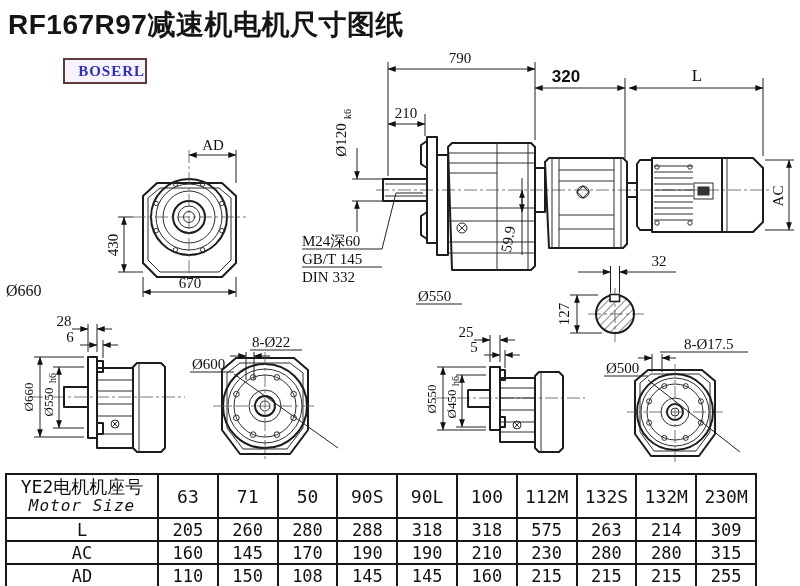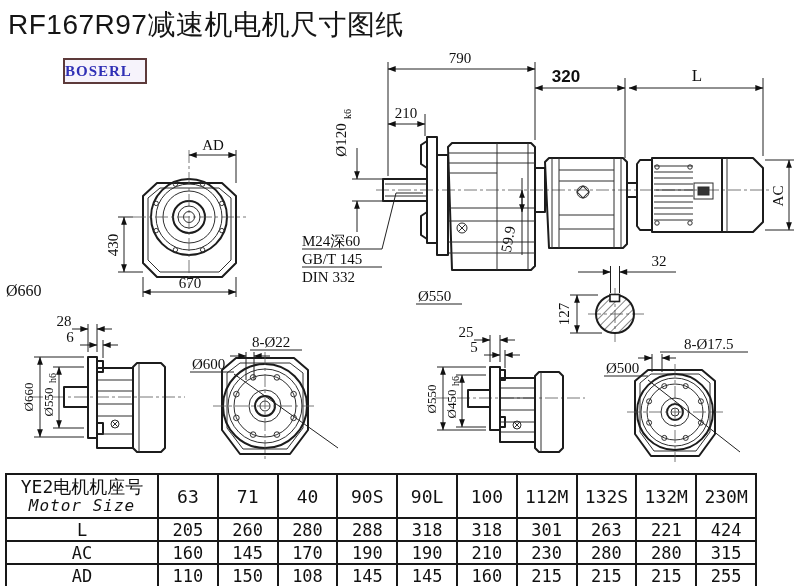--- a/index.html
+++ b/index.html
@@ -1,22 +1,22 @@
 <!DOCTYPE html>
 <html><head>
 <meta charset="utf-8">
 <style>
   html,body{margin:0;padding:0;background:#fff;}
   #stage{position:relative;width:800px;height:586px;background:#ffffff;overflow:hidden;
          font-family:"Liberation Sans",sans-serif;}
-  #title{position:absolute;left:8px;top:6px;font-size:28px;font-weight:normal;color:#151515;
+  #title{position:absolute;left:8px;top:6px;font-size:28px;font-weight:bold;color:#151515;
          letter-spacing:0.5px;white-space:nowrap;}
   #logo{position:absolute;left:63px;top:58px;width:80px;height:22px;border:2px solid #5d3a3a;
         background:#f6f3fb;color:#2f2fb5;font-family:"Liberation Serif",serif;font-weight:bold;
-        font-size:15px;line-height:22px;text-align:left;letter-spacing:1px;}
+        font-size:15px;line-height:22px;text-align:right;letter-spacing:1px;}
   svg{position:absolute;left:0;top:0;}
   .ol{stroke:#1c1c1c;stroke-width:2;fill:none;stroke-linejoin:round;}
   .tl{stroke:#2e2e2e;stroke-width:1;fill:none;}
   .cl{stroke:#555;stroke-width:0.8;fill:none;stroke-dasharray:13 3 3 3;}
   .dl{stroke:#222;stroke-width:1;fill:none;}
   .dim{font-family:"Liberation Serif",serif;font-size:15px;fill:#101010;}
   .dims{font-family:"Liberation Serif",serif;font-size:13px;fill:#101010;}
   .dimt{font-family:"Liberation Serif",serif;font-size:10px;fill:#101010;}
   .dimb{font-family:"Liberation Sans",sans-serif;font-size:17px;font-weight:bold;fill:#101010;}
   #spec{position:absolute;left:5px;top:473px;width:752px;border-collapse:collapse;table-layout:fixed;}
@@ -371,41 +371,41 @@
 
   <table id="spec">
     <tbody>
         <tr class="hd">
           <td class="lbl">
             <div class="cn">YE2电机机座号</div>
             <div class="en">Motor Size</div>
           </td>
           <td>63</td>
           <td>71</td>
-          <td>40</td>
+          <td>50</td>
           <td>90S</td>
           <td>90L</td>
           <td>100</td>
           <td>112M</td>
           <td>132S</td>
           <td>132M</td>
           <td>230M</td>
         </tr>
         <tr class="dr">
           <td class="lbl">L</td>
           <td>205</td>
           <td>260</td>
           <td>280</td>
           <td>288</td>
           <td>318</td>
           <td>318</td>
-          <td>301</td>
+          <td>575</td>
           <td>263</td>
-          <td>221</td>
-          <td>424</td>
+          <td>214</td>
+          <td>309</td>
         </tr>
         <tr class="dr">
           <td class="lbl">AC</td>
           <td>160</td>
           <td>145</td>
           <td>170</td>
           <td>190</td>
           <td>190</td>
           <td>210</td>
           <td>230</td>

